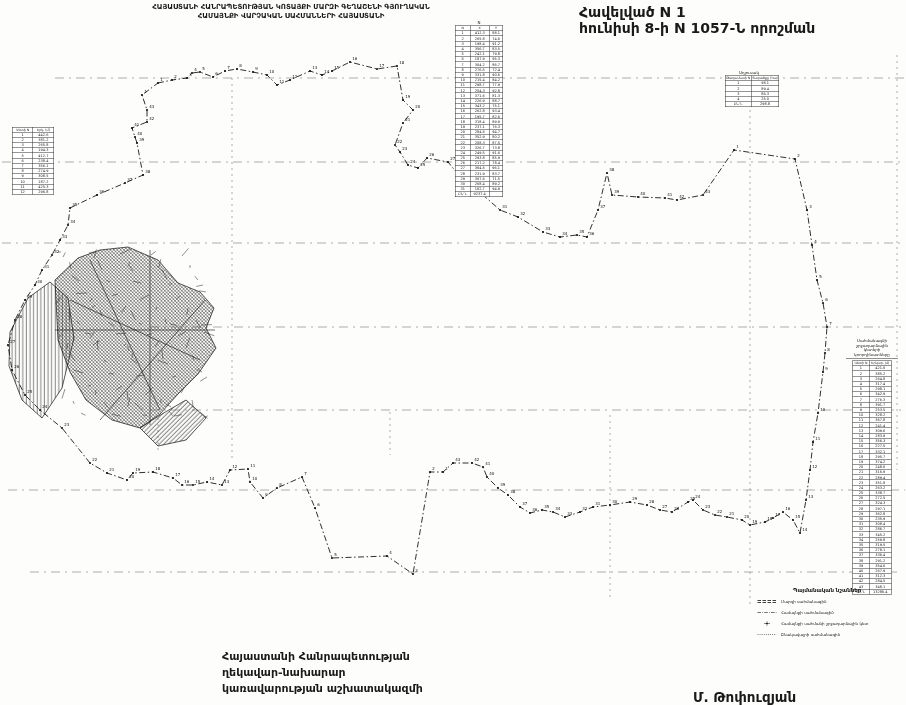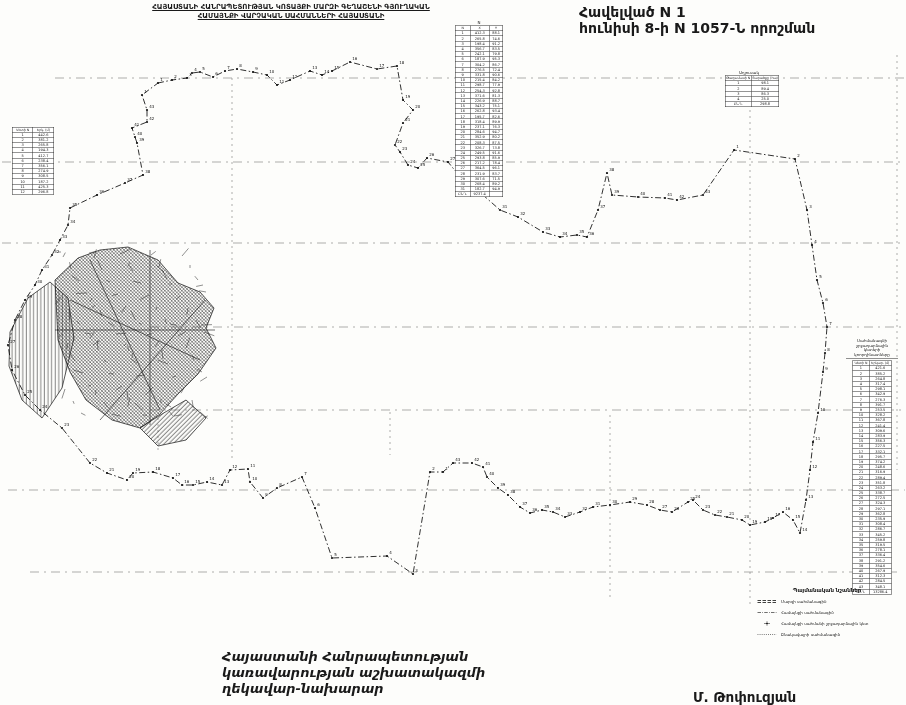--- a/index.html
+++ b/index.html
@@ -4,21 +4,21 @@
 <style>
   html,body{margin:0;padding:0;}
   body{
     width:906px;height:705px;position:relative;overflow:hidden;
     background:#fdfdfb;color:#1a1a1a;
     font-family:"DejaVu Sans","Liberation Sans",sans-serif;
   }
   .abs{position:absolute;}
   
   #title-left{left:138px;top:3px;width:306px;text-align:center;
-    font-size:7px;font-weight:bold;line-height:9px;text-decoration:underline;}
+    font-size:7px;font-weight:bold;line-height:9px;}
   #title-right{left:579px;top:4px;width:348px;
     font-size:14px;font-weight:bold;line-height:16px;}
   
   #map-svg{left:0;top:0;}
   
   .scaled{transform:scale(0.5);transform-origin:0 0;}
   table.micro{border-collapse:collapse;background:#fff;}
   table.micro th,table.micro td{
     border:1px solid #2a2a2a;font-size:7px;line-height:1.2;
     padding:0.5px 1.5px;text-align:center;font-weight:normal;
@@ -28,21 +28,21 @@
   .tbl-caption{font-size:8px;text-align:center;line-height:10px;margin-bottom:1px;}
   .tbl-title{font-size:8px;text-align:center;line-height:9.5px;
     border-bottom:1px solid #222;padding-bottom:2px;margin-bottom:4px;}
   
   #legend-inner{width:280px;}
   .legend-title{font-size:11px;font-weight:bold;text-align:center;margin-bottom:6px;}
   .leg-row{display:flex;align-items:center;margin:3px 0;}
   .leg-sym{width:40px;margin-right:8px;flex:0 0 40px;}
   .leg-label{font-size:8px;line-height:9px;}
   
-  #signature{left:222px;top:649px;font-size:13px;font-weight:bold;line-height:16px;font-style:italic;}
+  #signature{left:222px;top:649px;font-size:11px;font-weight:bold;line-height:16px;}
   #signer{left:693px;top:673px;font-size:13.5px;font-weight:bold;margin-top:16px;}
 </style>
 </head>
 <body>
 
 <svg id="map-svg" class="abs" width="906" height="705" viewBox="0 0 906 705">
   <defs>
     <pattern id="hatchX" width="3.4" height="3.4" patternUnits="userSpaceOnUse">
       <line x1="0" y1="0" x2="3.4" y2="3.4" stroke="#222" stroke-width="0.55"></line>
       <line x1="3.4" y1="0" x2="0" y2="3.4" stroke="#222" stroke-width="0.4"></line>
@@ -949,17 +949,17 @@
               </svg></span>
             <span class="leg-label">Բնակավայրի սահմանագիծ</span>
           </div>
         </div>
     </div>
   </div>
 </div>
 
 <div id="signature" class="abs">
   <div>Հայաստանի Հանրապետության</div>
+  <div>ղեկավար-նախարար</div>
   <div>կառավարության աշխատակազմի</div>
-  <div>ղեկավար-նախարար</div>
 </div>
 
 <div id="signer" class="abs">Մ. Թոփուզյան</div>
 
 </body></html>

